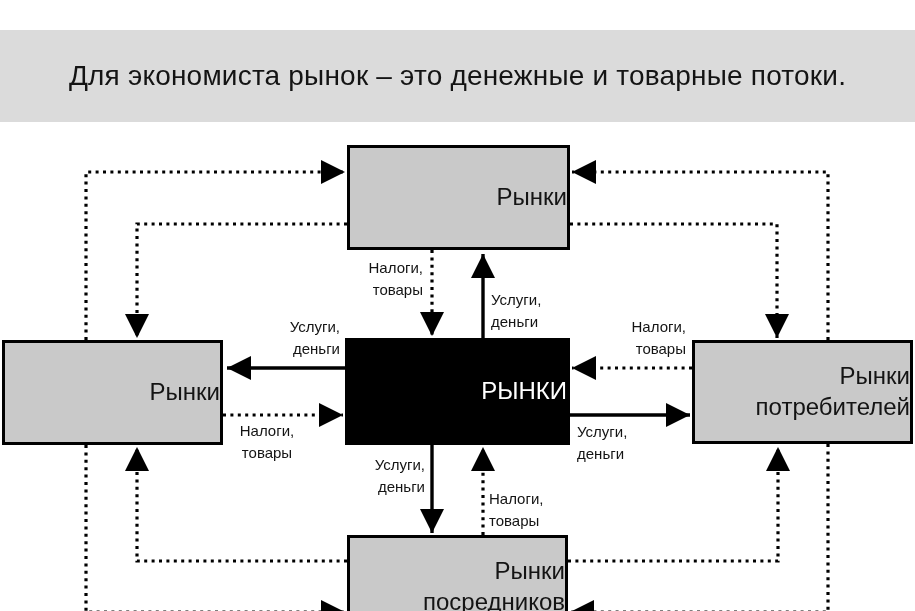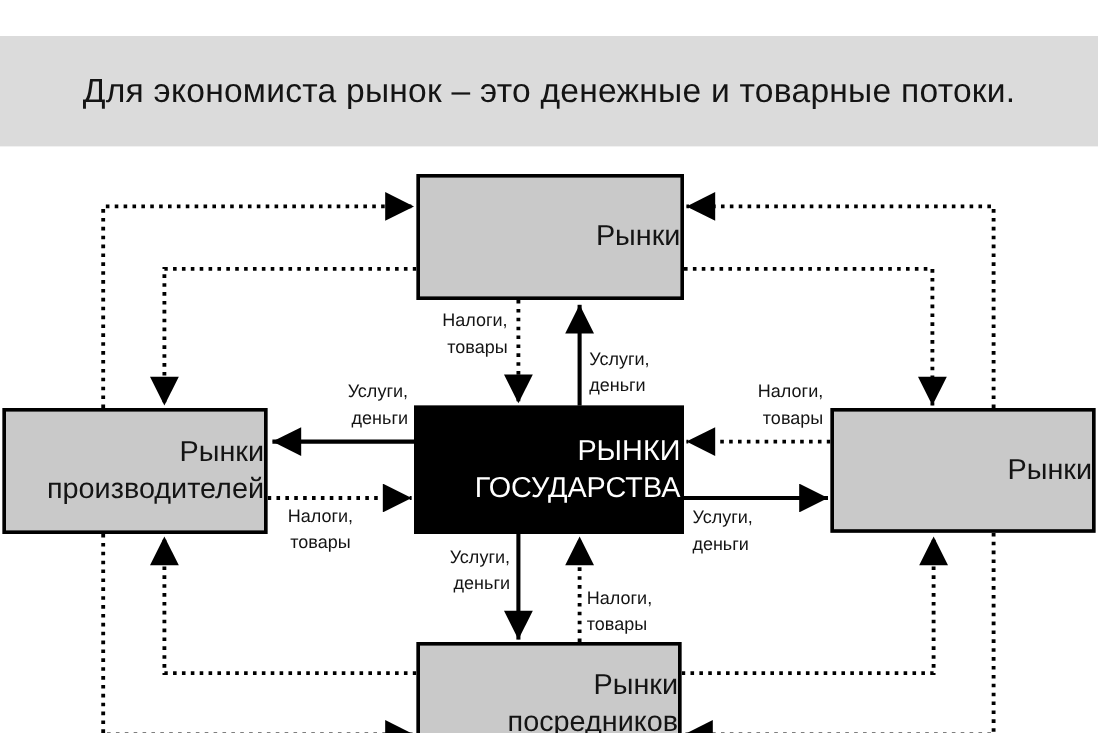--- a/index.html
+++ b/index.html
@@ -67,30 +67,29 @@
     <path class="ld" d="M568,531 L778,531 L778,417" marker-end="url(#ah)"></path>
     <path class="ld" d="M828,414 L828,582 L570,582" marker-end="url(#ah)"></path>
   </svg>
 
   <div class="box" style="left:347px;top:115px;width:223px;height:105px;">
     <span>Рынки</span>
   </div>
 
   <div class="box" style="left:2px;top:310px;width:221px;height:105px;">
     <span>Рынки</span>
-    <span>производителей</span>
   </div>
 
   <div class="box black" style="left:345px;top:308px;width:225px;height:107px;">
     <span>РЫНКИ</span>
-    <span>ГОСУДАРСТВА</span>
   </div>
 
   <div class="box" style="left:692px;top:310px;width:221px;height:104px;">
     <span>Рынки</span>
+    <span>потребителей</span>
   </div>
 
   <div class="box" style="left:347px;top:505px;width:221px;height:103px;">
     <span>Рынки</span>
     <span>посредников</span>
   </div>
 
   <div class="flabel ta-r" style="right:492px;top:227px;">
     <span>Налоги,</span>
     <span>товары</span>

